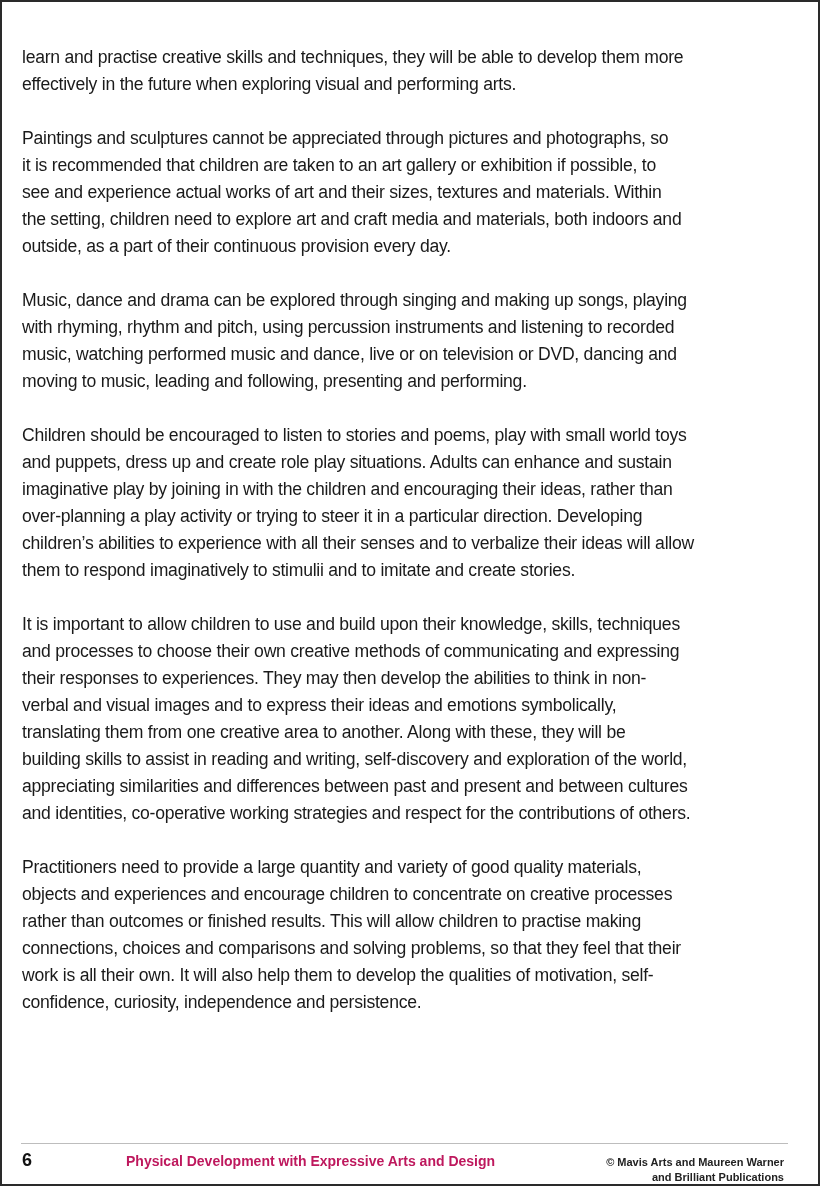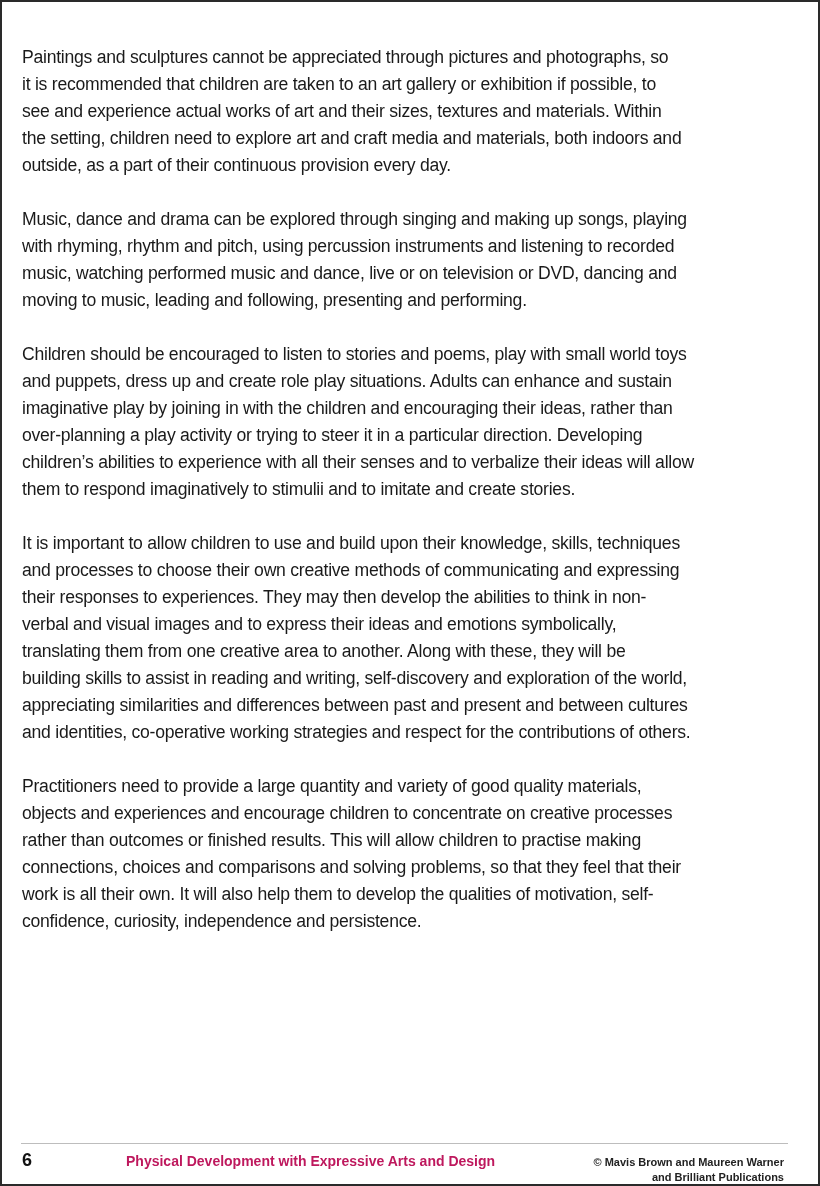--- a/index.html
+++ b/index.html
@@ -45,20 +45,22 @@
     font-family: "Liberation Sans", sans-serif;
     font-weight: bold; font-size: 11px; line-height: 15px; color: #222;
   }
   .copyright span { display: block; }
 </style>
 </head>
 <body>
 
 <div class="page">
   <div class="body-text">
+    <p>learn and practise creative skills and techniques, they will be able to develop them more
+effectively in the future when exploring visual and performing arts.</p>
     <p>Paintings and sculptures cannot be appreciated through pictures and photographs, so
 it is recommended that children are taken to an art gallery or exhibition if possible, to
 see and experience actual works of art and their sizes, textures and materials. Within
 the setting, children need to explore art and craft media and materials, both indoors and
 outside, as a part of their continuous provision every day.</p>
     <p>Music, dance and drama can be explored through singing and making up songs, playing
 with rhyming, rhythm and pitch, using percussion instruments and listening to recorded
 music, watching performed music and dance, live or on television or DVD, dancing and
 moving to music, leading and following, presenting and performing.</p>
     <p>Children should be encouraged to listen to stories and poems, play with small world toys
@@ -80,16 +82,16 @@
 rather than outcomes or finished results. This will allow children to practise making
 connections, choices and comparisons and solving problems, so that they feel that their
 work is all their own. It will also help them to develop the qualities of motivation, self-
 confidence, curiosity, independence and persistence.</p>
   </div>
 
   <div class="rule"></div>
   <div class="page-number">6</div>
   <div class="book-title">Physical Development with Expressive Arts and Design</div>
   <div class="copyright">
-    <span>© Mavis Brown and Maureen Warner</span>
+    <span>© Mavis Arts and Maureen Warner</span>
     <span>and Brilliant Publications</span>
   </div>
 </div>
 
 </body></html>

